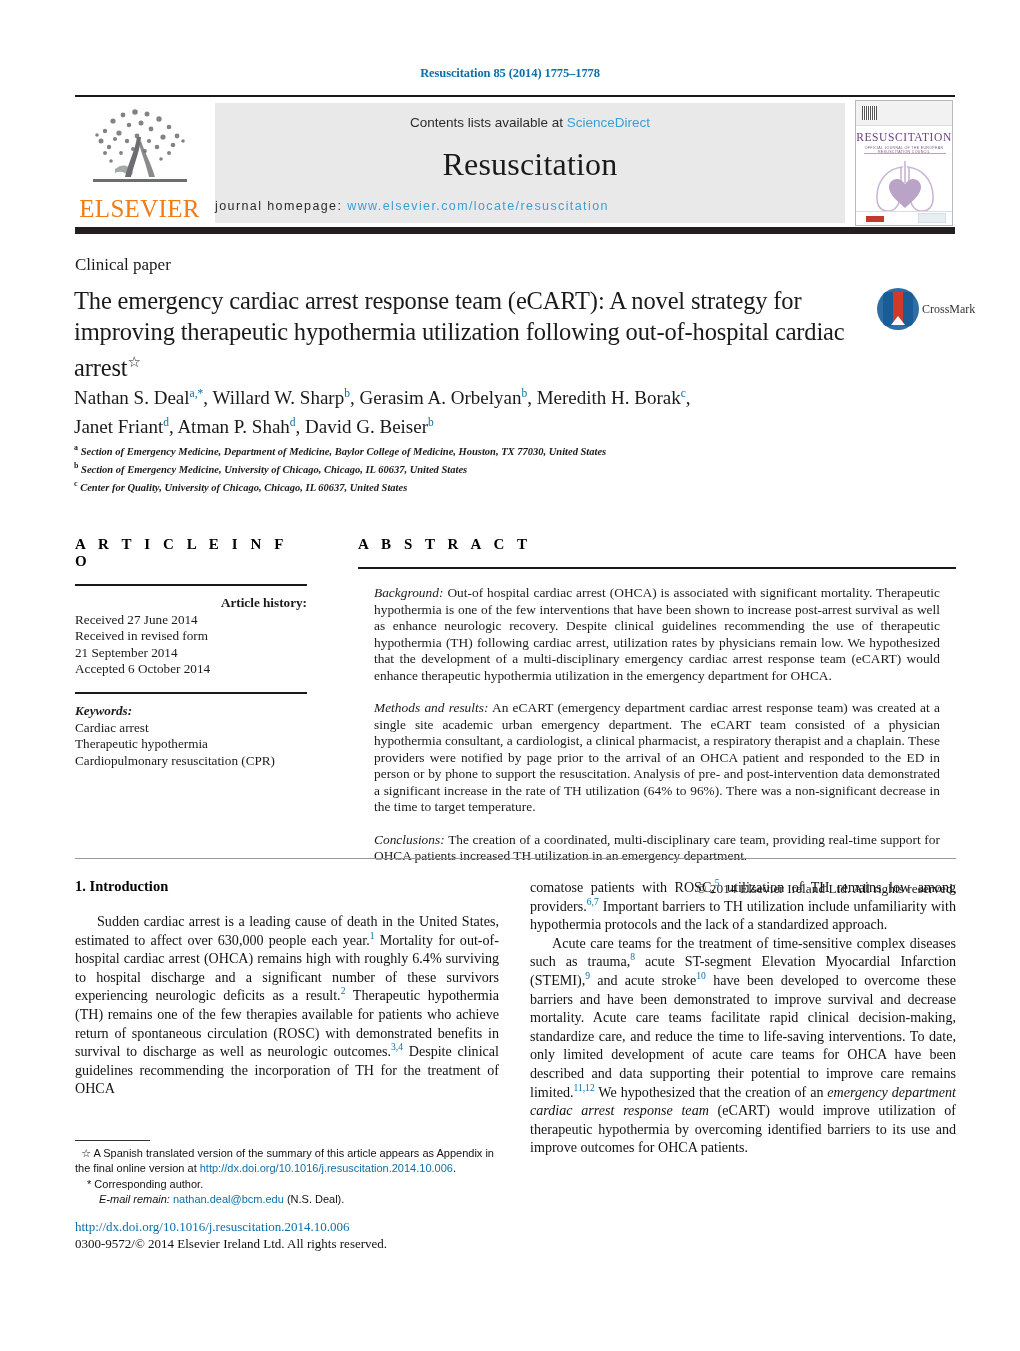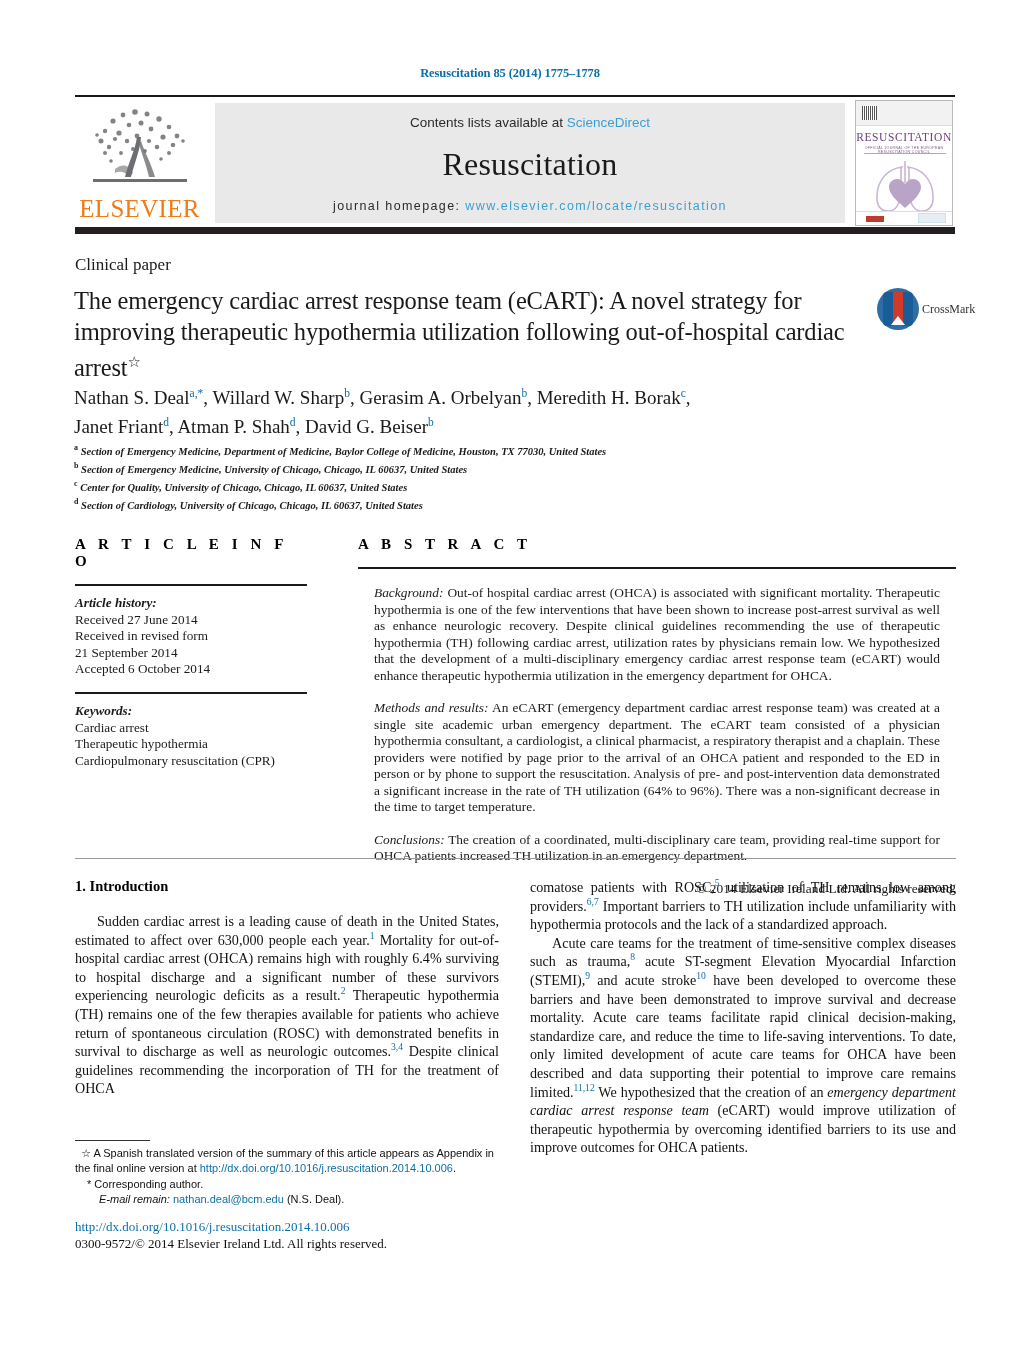--- a/index.html
+++ b/index.html
@@ -111,21 +111,20 @@
     text-align: center;
     font-family: "Liberation Serif", serif;
     font-size: 32px;
     color: #1a1a1a;
     letter-spacing: 0.2px;
   }
   .homepage-line {
     position: absolute;
     left: 0; top: 96px;
     width: 630px;
-    text-align: center;
     font-family: "Liberation Sans", sans-serif;
     font-size: 12.5px;
     letter-spacing: 1.4px;
     color: #2b2b2b;
   }
   .homepage-line .url {
     color: #3aa0d4;
   }
 
   
@@ -327,22 +326,22 @@
     margin-top: 14px;
   }
   .info-block {
     font-family: "Liberation Serif", serif;
     font-size: 13.2px;
     line-height: 16.6px;
     margin-top: 9px;
     color: #1a1a1a;
   }
   .info-block .lbl {
-    font-style: italic;
     font-weight: bold;
+    text-align: right;
   }
   .info-block-kw {
     font-family: "Liberation Serif", serif;
     font-size: 13.2px;
     line-height: 16.6px;
     margin-top: 9px;
     color: #1a1a1a;
   }
   .abstract-body {
     font-family: "Liberation Serif", serif;
@@ -544,21 +543,20 @@
 
   <div class="authors">
     <span>Nathan S. Deal</span><sup>a,*</sup>, <span>Willard W. Sharp</span><sup>b</sup>, <span>Gerasim A. Orbelyan</span><sup>b</sup>, <span>Meredith H. Borak</span><sup>c</sup>,<br>
     <span>Janet Friant</span><sup>d</sup>, <span>Atman P. Shah</span><sup>d</sup>, <span>David G. Beiser</span><sup>b</sup>
   </div>
 
   <div class="affiliations">
     <div><sup>a</sup> <span>Section of Emergency Medicine, Department of Medicine, Baylor College of Medicine, Houston, TX 77030, United States</span></div>
     <div><sup>b</sup> <span>Section of Emergency Medicine, University of Chicago, Chicago, IL 60637, United States</span></div>
     <div><sup>c</sup> <span>Center for Quality, University of Chicago, Chicago, IL 60637, United States</span></div>
-    <div><sup>d</sup> <span>Section of Cardiology, University of Chicago, Chicago, IL 60637, United States</span></div>
   </div>
 
   <div class="info-col">
     <div class="colhead">A R T I C L E    I N F O</div>
     <div class="rule-dark"></div>
     <div class="info-block">
       <div class="lbl">Article history:</div>
       <div>Received 27 June 2014</div>
       <div>Received in revised form</div>
       <div>21 September 2014</div>

